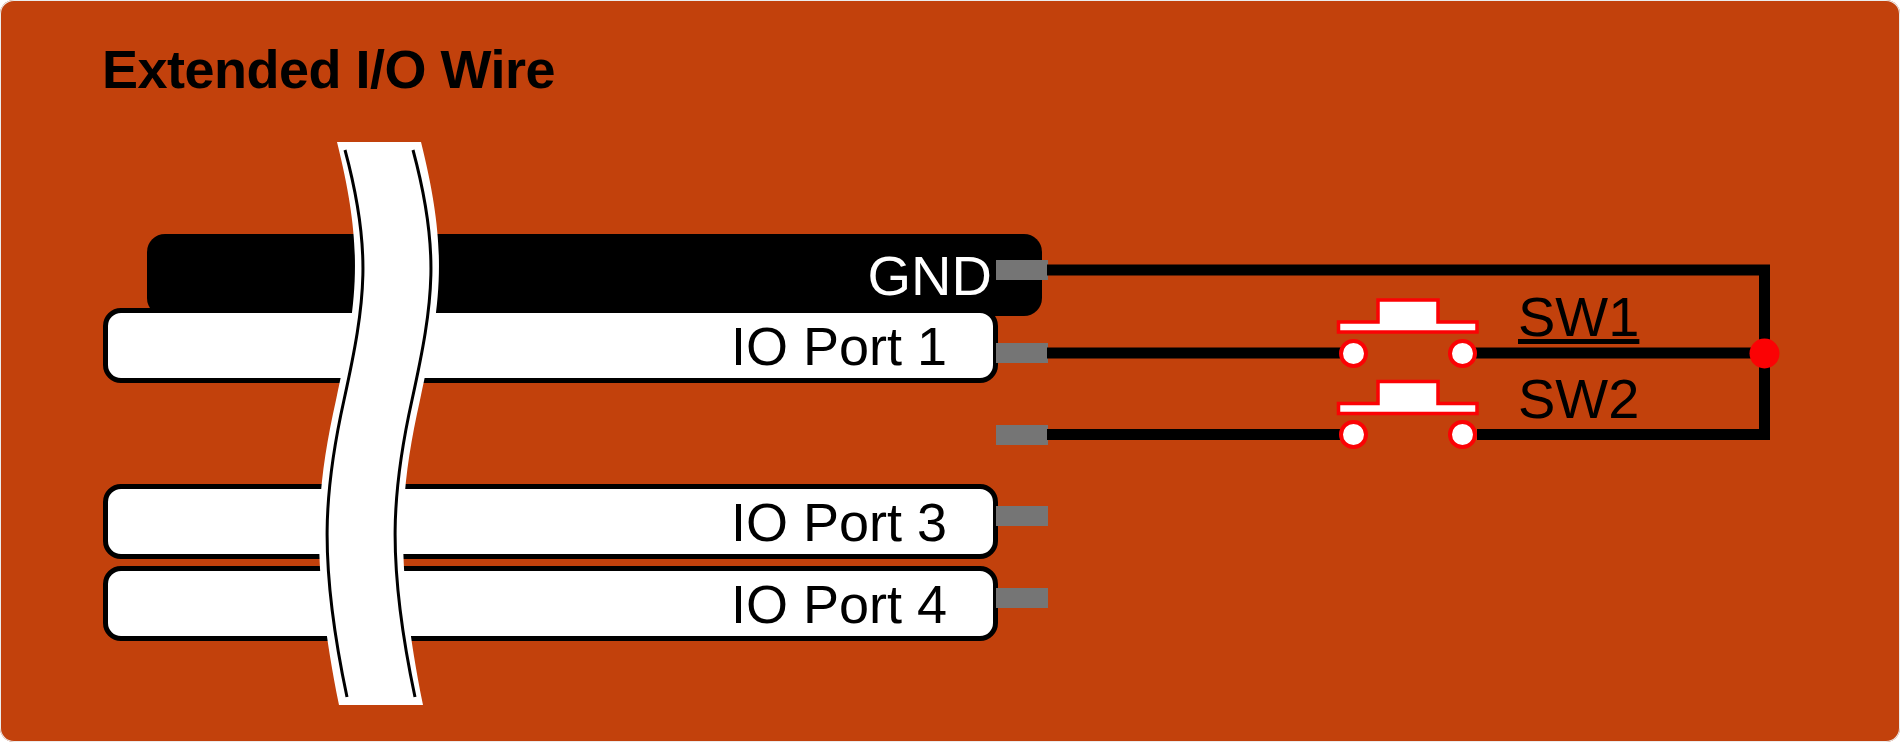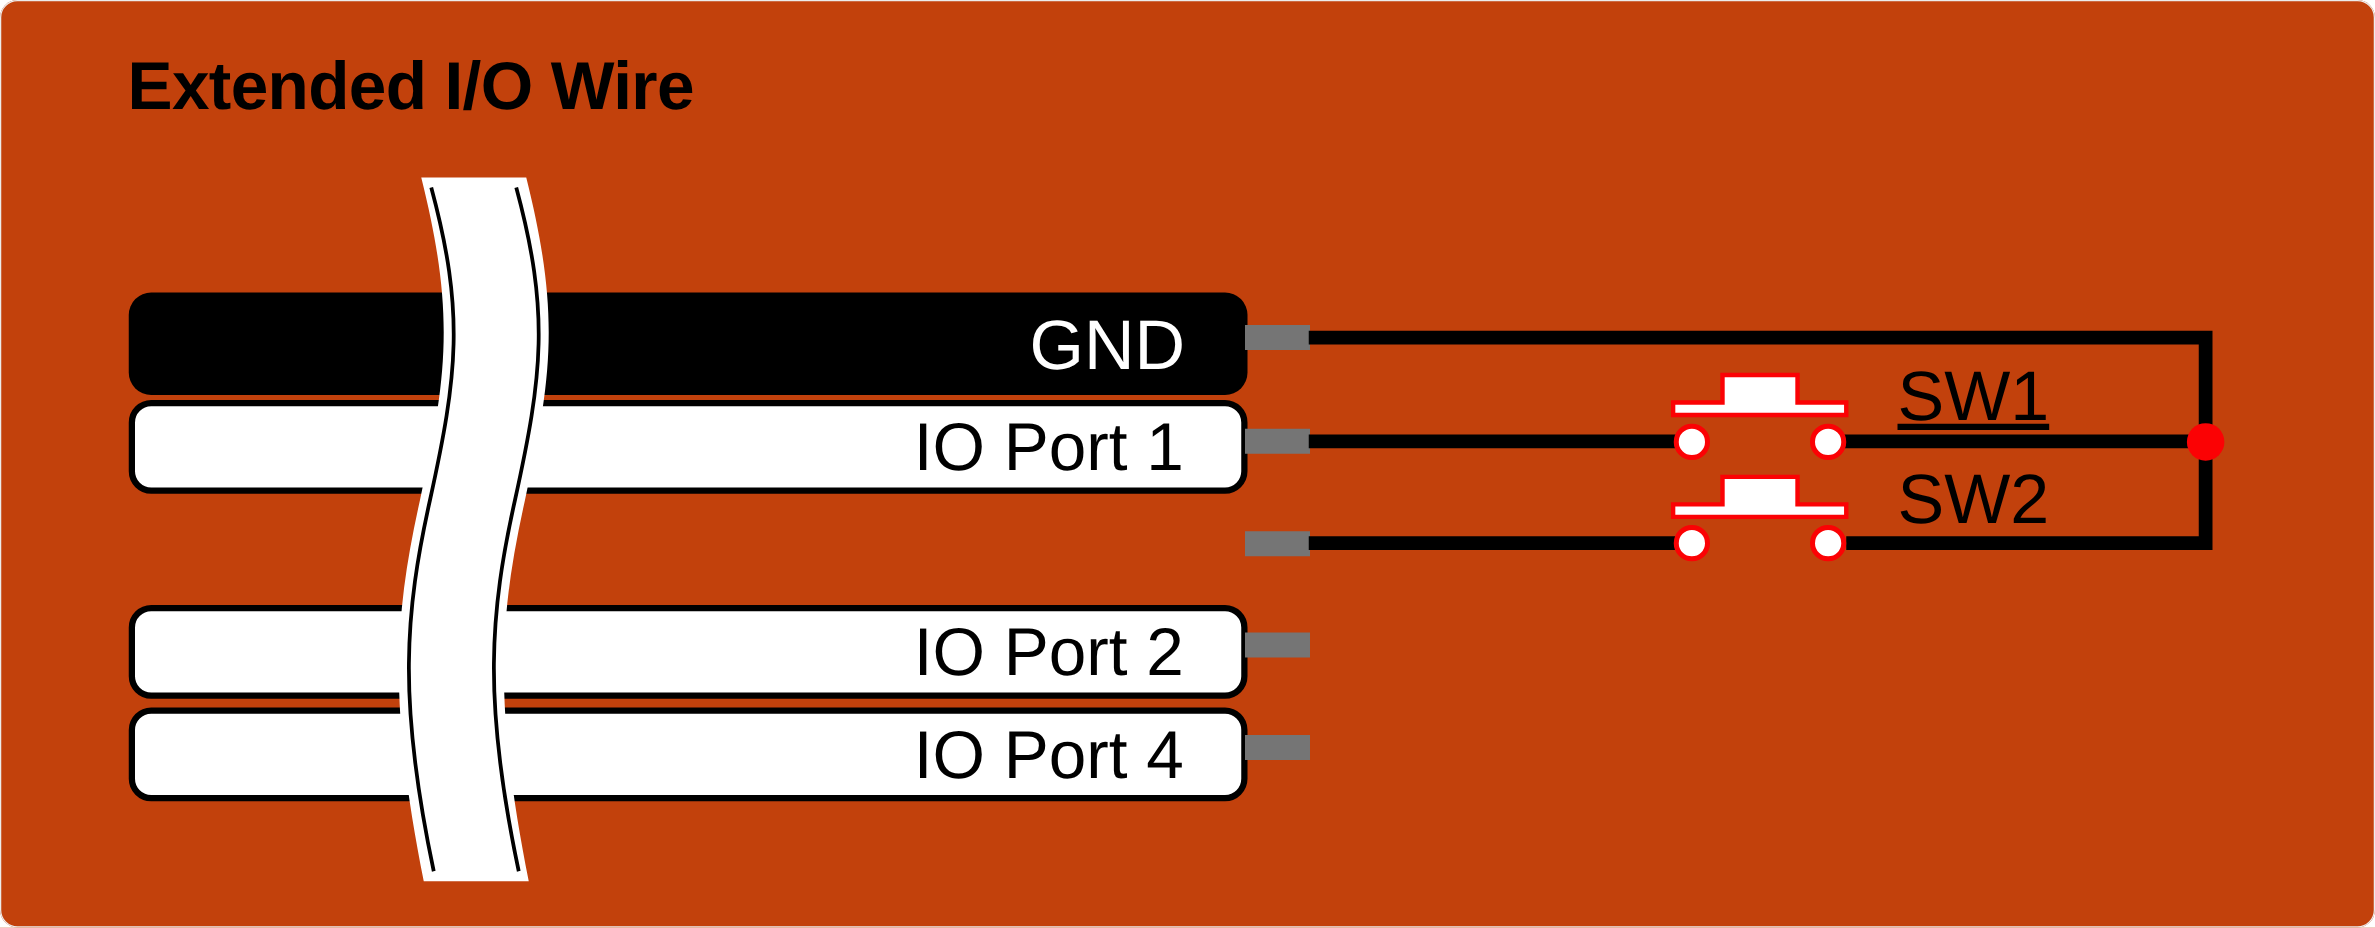--- a/index.html
+++ b/index.html
@@ -35,28 +35,29 @@
     border-radius: 18px;
     display: flex;
     align-items: center;
     justify-content: flex-end;
   }
   .port-row.gnd {
     top: 234px;
     height: 82px;
     background: var(--gnd-bar-fill, #000);
     padding-right: 50px;
+    margin-left: 44px;
   }
   .port-row.io {
     height: 75px;
     background: var(--io-bar-fill, #fff);
     border: 5px solid var(--wire-black, #000);
     padding-right: 46px;
   }
-  .port-row.io1 { top: 320px; }
+  .port-row.io1 { top: 308px; }
   .port-row.io2 { top: 402px; }
   .port-row.io3 { top: 484px; }
   .port-row.io4 { top: 566px; }
 
   .port-label { white-space: nowrap; }
   .gnd .port-label {
     color: var(--gnd-label-color, #fff);
     font-size: 56px;
   }
   .io .port-label {
@@ -97,21 +98,21 @@
 
   <div class="title">Extended I/O Wire</div>
 
   <div class="port-row gnd">
     <span class="port-label">GND</span>
   </div>
   <div class="port-row io io1">
     <span class="port-label">IO Port 1</span>
   </div>
   <div class="port-row io io3">
-    <span class="port-label">IO Port 2</span>
+    <span class="port-label">IO Port 3</span>
   </div>
   <div class="port-row io io4">
     <span class="port-label">IO Port 4</span>
   </div>
 
   <div class="sw-label sw1">SW1</div>
   <div class="sw-label sw2">SW2</div>
 
   <svg class="overlay" viewBox="0 0 1900 742">
 

